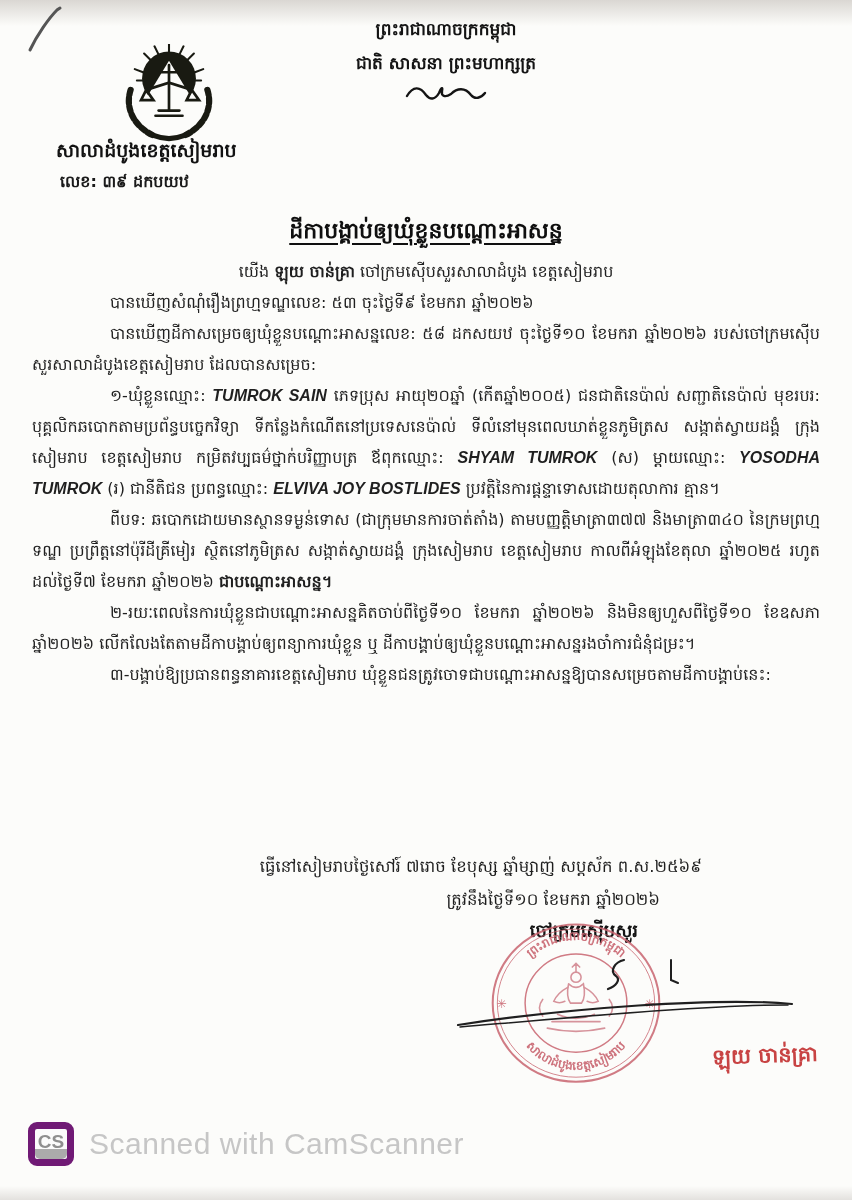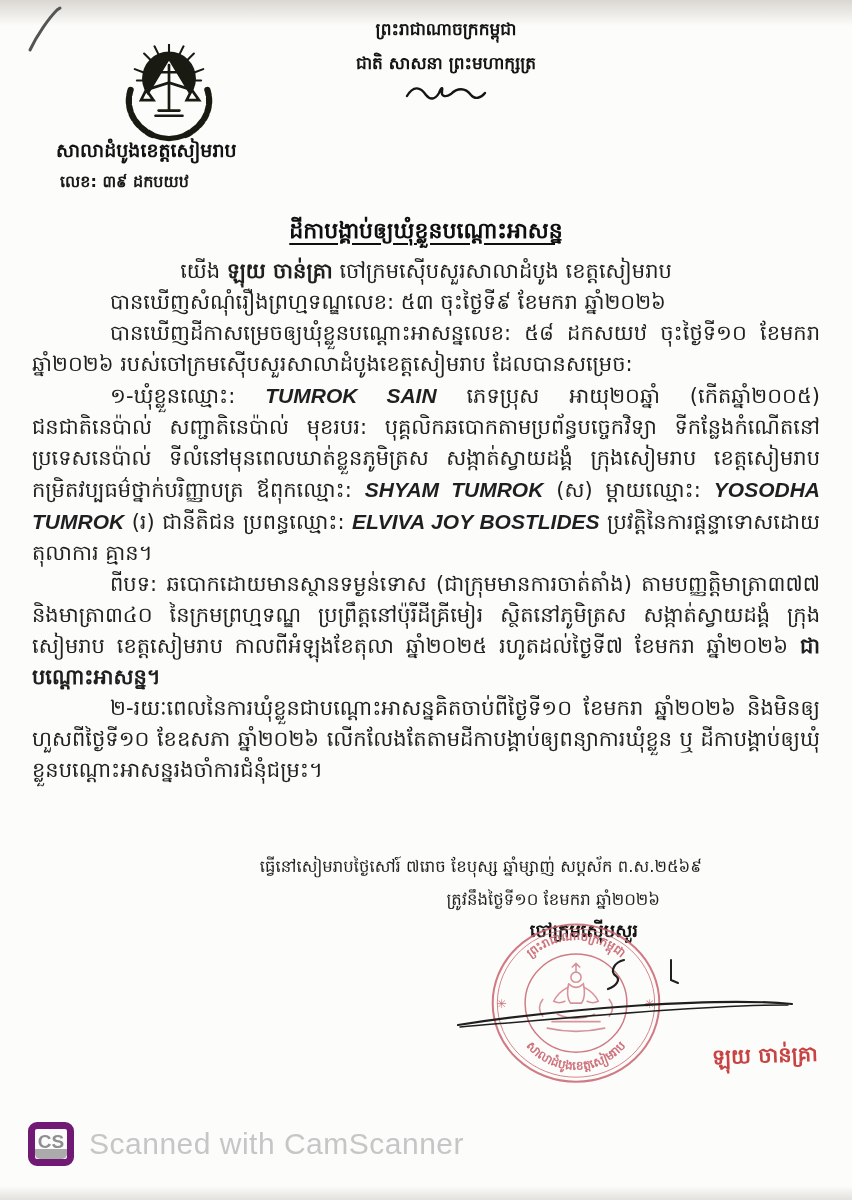--- a/index.html
+++ b/index.html
@@ -23,21 +23,21 @@
   .emblem{position:absolute;left:112px;top:44px;width:114px;height:100px;}
 
   .court-name{position:absolute;left:56px;top:138px;font-size:19px;font-weight:bold;color:#121212;}
   .doc-number{position:absolute;left:60px;top:171px;font-size:16px;font-weight:bold;color:#1a1a1a;}
 
   .doc-title{position:absolute;top:217px;left:0;width:852px;text-align:center;
     font-size:22px;font-weight:bold;color:#0f0f0f;
     text-decoration:underline;text-underline-offset:5px;text-decoration-thickness:2px;}
 
   .body-text{position:absolute;left:32px;top:256px;width:788px;
-    font-size:21px;line-height:31px;text-align:justify;color:#1f1f1f;}
+    font-size:16px;line-height:31px;text-align:justify;color:#1f1f1f;}
   .body-text p{margin:0;text-indent:78px;}
   .body-text p.intro{text-align:center;text-indent:0;}
   .latin-name{font-weight:bold;font-family:"Liberation Sans",sans-serif;font-style:italic;}
   .bold-kh{font-weight:bold;}
 
   .closing-line1{position:absolute;top:856px;right:150px;font-size:16.5px;color:#1e1e1e;}
   .closing-line2{position:absolute;top:889px;right:192px;font-size:16.5px;color:#1e1e1e;}
   .closing-line3{position:absolute;top:919px;right:214px;font-size:18px;font-weight:bold;color:#141414;z-index:1;}
 
   .stamp{position:absolute;left:482px;top:918px;width:188px;height:174px;z-index:2;}
@@ -100,20 +100,21 @@
 
   <div class="doc-title">ដីកាបង្គាប់ឲ្យឃុំខ្លួនបណ្ដោះអាសន្ន</div>
 
   <div class="body-text">
     <p class="intro"><span>យើង</span> <span class="bold-kh">ឡុយ ចាន់គ្រា</span> <span>ចៅក្រមស៊ើបសួរសាលាដំបូង ខេត្តសៀមរាប</span></p>
     <p>បានឃើញសំណុំរឿងព្រហ្មទណ្ឌលេខ: ៥៣ ចុះថ្ងៃទី៩ ខែមករា ឆ្នាំ២០២៦</p>
     <p>បានឃើញដីកាសម្រេចឲ្យឃុំខ្លួនបណ្ដោះអាសន្នលេខ: ៥៨ ដកសយឋ ចុះថ្ងៃទី១០ ខែមករា ឆ្នាំ២០២៦ របស់ចៅក្រមស៊ើបសួរសាលាដំបូងខេត្តសៀមរាប ដែលបានសម្រេច:</p>
     <p><span>១-ឃុំខ្លួនឈ្មោះ: </span><span class="latin-name">TUMROK SAIN</span><span> ភេទប្រុស អាយុ២០ឆ្នាំ (កើតឆ្នាំ២០០៥) ជនជាតិនេប៉ាល់ សញ្ជាតិនេប៉ាល់ មុខរបរ: បុគ្គលិកឆបោកតាមប្រព័ន្ធបច្ចេកវិទ្យា ទីកន្លែងកំណើតនៅប្រទេសនេប៉ាល់ ទីលំនៅមុនពេលឃាត់ខ្លួនភូមិត្រស សង្កាត់ស្វាយដង្គំ ក្រុងសៀមរាប ខេត្តសៀមរាប កម្រិតវប្បធម៌ថ្នាក់បរិញ្ញាបត្រ ឪពុកឈ្មោះ: </span><span class="latin-name">SHYAM TUMROK</span><span> (ស) ម្ដាយឈ្មោះ: </span><span class="latin-name">YOSODHA TUMROK</span><span> (រ) ជានីតិជន ប្រពន្ធឈ្មោះ: </span><span class="latin-name">ELVIVA JOY BOSTLIDES</span><span> ប្រវត្តិនៃការផ្ដន្ទាទោសដោយតុលាការ គ្មាន។</span></p>
     <p><span>ពីបទ: ឆបោកដោយមានស្ថានទម្ងន់ទោស (ជាក្រុមមានការចាត់តាំង) តាមបញ្ញត្តិមាត្រា៣៧៧ និងមាត្រា៣៤០ នៃក្រមព្រហ្មទណ្ឌ ប្រព្រឹត្តនៅប៉ុរីដីគ្រីមៀរ ស្ថិតនៅភូមិត្រស សង្កាត់ស្វាយដង្គំ ក្រុងសៀមរាប ខេត្តសៀមរាប កាលពីអំឡុងខែតុលា ឆ្នាំ២០២៥ រហូតដល់ថ្ងៃទី៧ ខែមករា ឆ្នាំ២០២៦ </span><span class="bold-kh">ជាបណ្ដោះអាសន្ន។</span></p>
     <p>២-រយៈពេលនៃការឃុំខ្លួនជាបណ្ដោះអាសន្នគិតចាប់ពីថ្ងៃទី១០ ខែមករា ឆ្នាំ២០២៦ និងមិនឲ្យហួសពីថ្ងៃទី១០ ខែឧសភា ឆ្នាំ២០២៦ លើកលែងតែតាមដីកាបង្គាប់ឲ្យពន្យាការឃុំខ្លួន ឬ ដីកាបង្គាប់ឲ្យឃុំខ្លួនបណ្ដោះអាសន្នរងចាំការជំនុំជម្រះ។</p>
+    <p>៣-បង្គាប់ឱ្យប្រធានពន្ធនាគារខេត្តសៀមរាប ឃុំខ្លួនជនត្រូវចោទជាបណ្ដោះអាសន្នឱ្យបានសម្រេចតាមដីកាបង្គាប់នេះ:</p>
   </div>
 
   <div class="closing-line1">ធ្វើនៅសៀមរាបថ្ងៃសៅរ៍ ៧រោច ខែបុស្ស ឆ្នាំម្សាញ់ សប្ដស័ក ព.ស.២៥៦៩</div>
   <div class="closing-line2">ត្រូវនឹងថ្ងៃទី១០ ខែមករា ឆ្នាំ២០២៦</div>
   <div class="closing-line3">ចៅក្រមស៊ើបសួរ</div>
 
   <svg class="stamp" viewBox="0 0 188 188">
     <g stroke="#c96570" fill="none" opacity="0.85">
       <ellipse cx="94" cy="92" rx="90" ry="85" stroke-width="2.2"></ellipse>
       <ellipse cx="94" cy="92" rx="85" ry="80" stroke-width="1"></ellipse>

